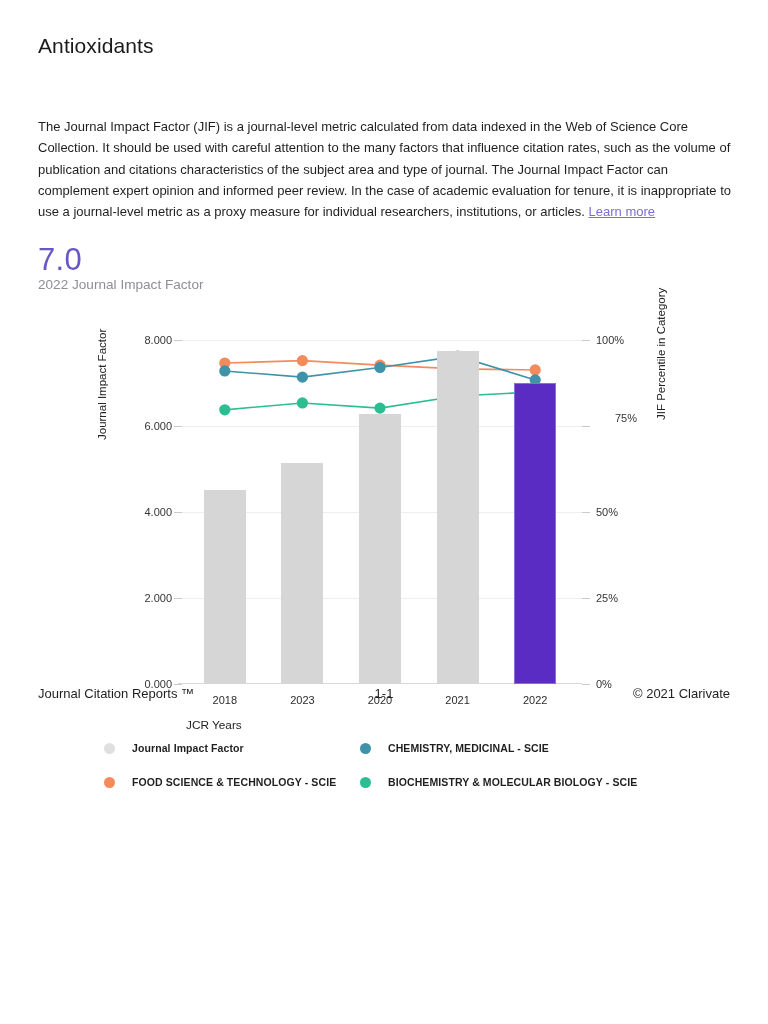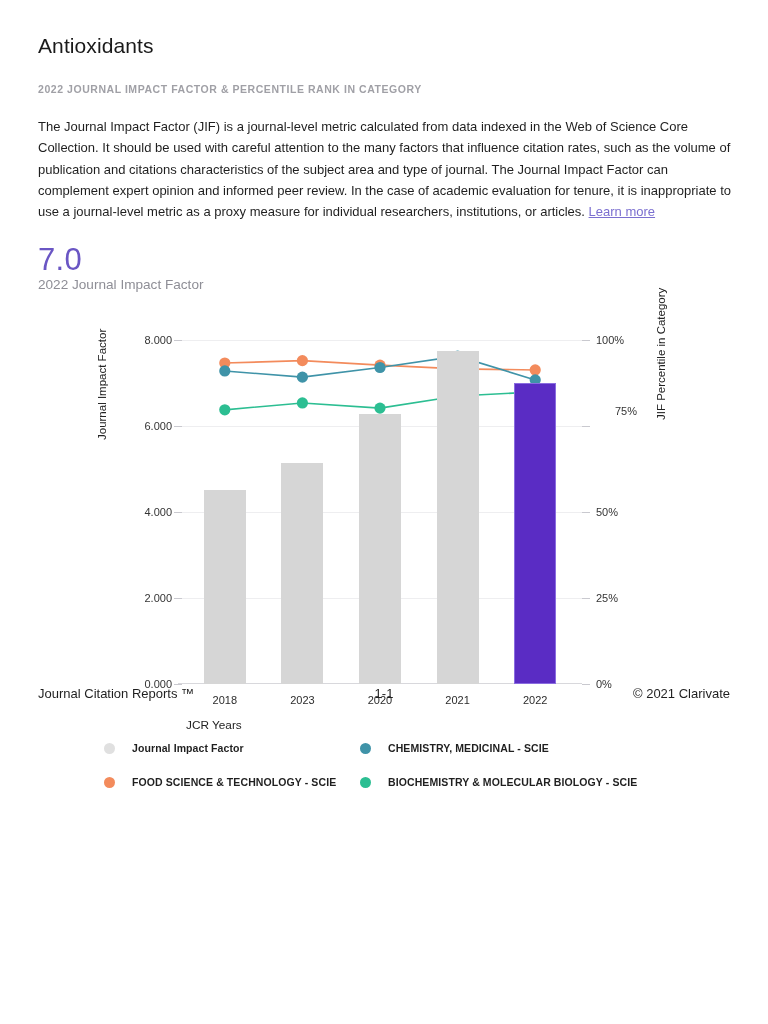--- a/index.html
+++ b/index.html
@@ -122,21 +122,20 @@
   .footer-center { position: absolute; left: 0; top: 0; width: 768px; text-align: center; font-size: 13px; color: #1f1f1f; }
   .footer-right { position: absolute; right: 38px; top: 0; font-size: 13px; color: #1f1f1f; }
 </style>
 </head>
 <body>
 
 <div class="page">
 
   <h1 class="journal-title">Antioxidants</h1>
 
-  <div class="section-sub">2022 JOURNAL IMPACT FACTOR &amp; PERCENTILE RANK IN CATEGORY</div>
 
   <p class="desc"><span>The Journal Impact Factor (JIF) is a journal-level metric calculated from data indexed in the Web of Science Core Collection. It should be used with careful attention to the many factors that influence citation rates, such as the volume of publication and citations characteristics of the subject area and type of journal. The Journal Impact Factor can complement expert opinion and informed peer review. In the case of academic evaluation for tenure, it is inappropriate to use a journal-level metric as a proxy measure for individual researchers, institutions, or articles.</span> <a class="learn-more" href="#">Learn more</a></p>
 
   <div class="metric-value">7.0</div>
   <div class="metric-label">2022 Journal Impact Factor</div>
 
   <div class="chart-area">
     <div class="axis-title-left">Journal Impact Factor</div>
     <div class="axis-title-right">JIF Percentile in Category</div>
     <div class="axis-title-x">JCR Years</div>
@@ -177,21 +176,21 @@
         <div class="gridline" style="top: 0px;"></div>
         <div class="tickmark-l" style="top: 0px;"></div>
         <div class="ytick-l" style="top: 0px;">8.000</div>
         <div class="tickmark-r" style="top: 344px;"></div>
         <div class="ytick-r" style="top: 344px;">0%</div>
         <div class="tickmark-r" style="top: 258px;"></div>
         <div class="ytick-r" style="top: 258px;">25%</div>
         <div class="tickmark-r" style="top: 172px;"></div>
         <div class="ytick-r" style="top: 172px;">50%</div>
         <div class="tickmark-r" style="top: 86px;"></div>
-        <div class="ytick-r" style="top: 71px; margin-left: 41px;">75%</div>
+        <div class="ytick-r" style="top: 78px; margin-left: 41px;">75%</div>
         <div class="tickmark-r" style="top: 0px;"></div>
         <div class="ytick-r" style="top: 0px;">100%</div>
         <div class="bar" style="left: 17.8px; height: 194.36px;"></div>
         <div class="xtick" style="left: 38.8px;">2018</div>
         <div class="bar" style="left: 95.4px; height: 220.59px;"></div>
         <div class="xtick" style="left: 116.4px;">2023</div>
         <div class="bar" style="left: 173px; height: 270.04px;"></div>
         <div class="xtick" style="left: 194px;">2020</div>
         <div class="bar" style="left: 250.6px; height: 332.82px;"></div>
         <div class="xtick" style="left: 271.6px;">2021</div>

